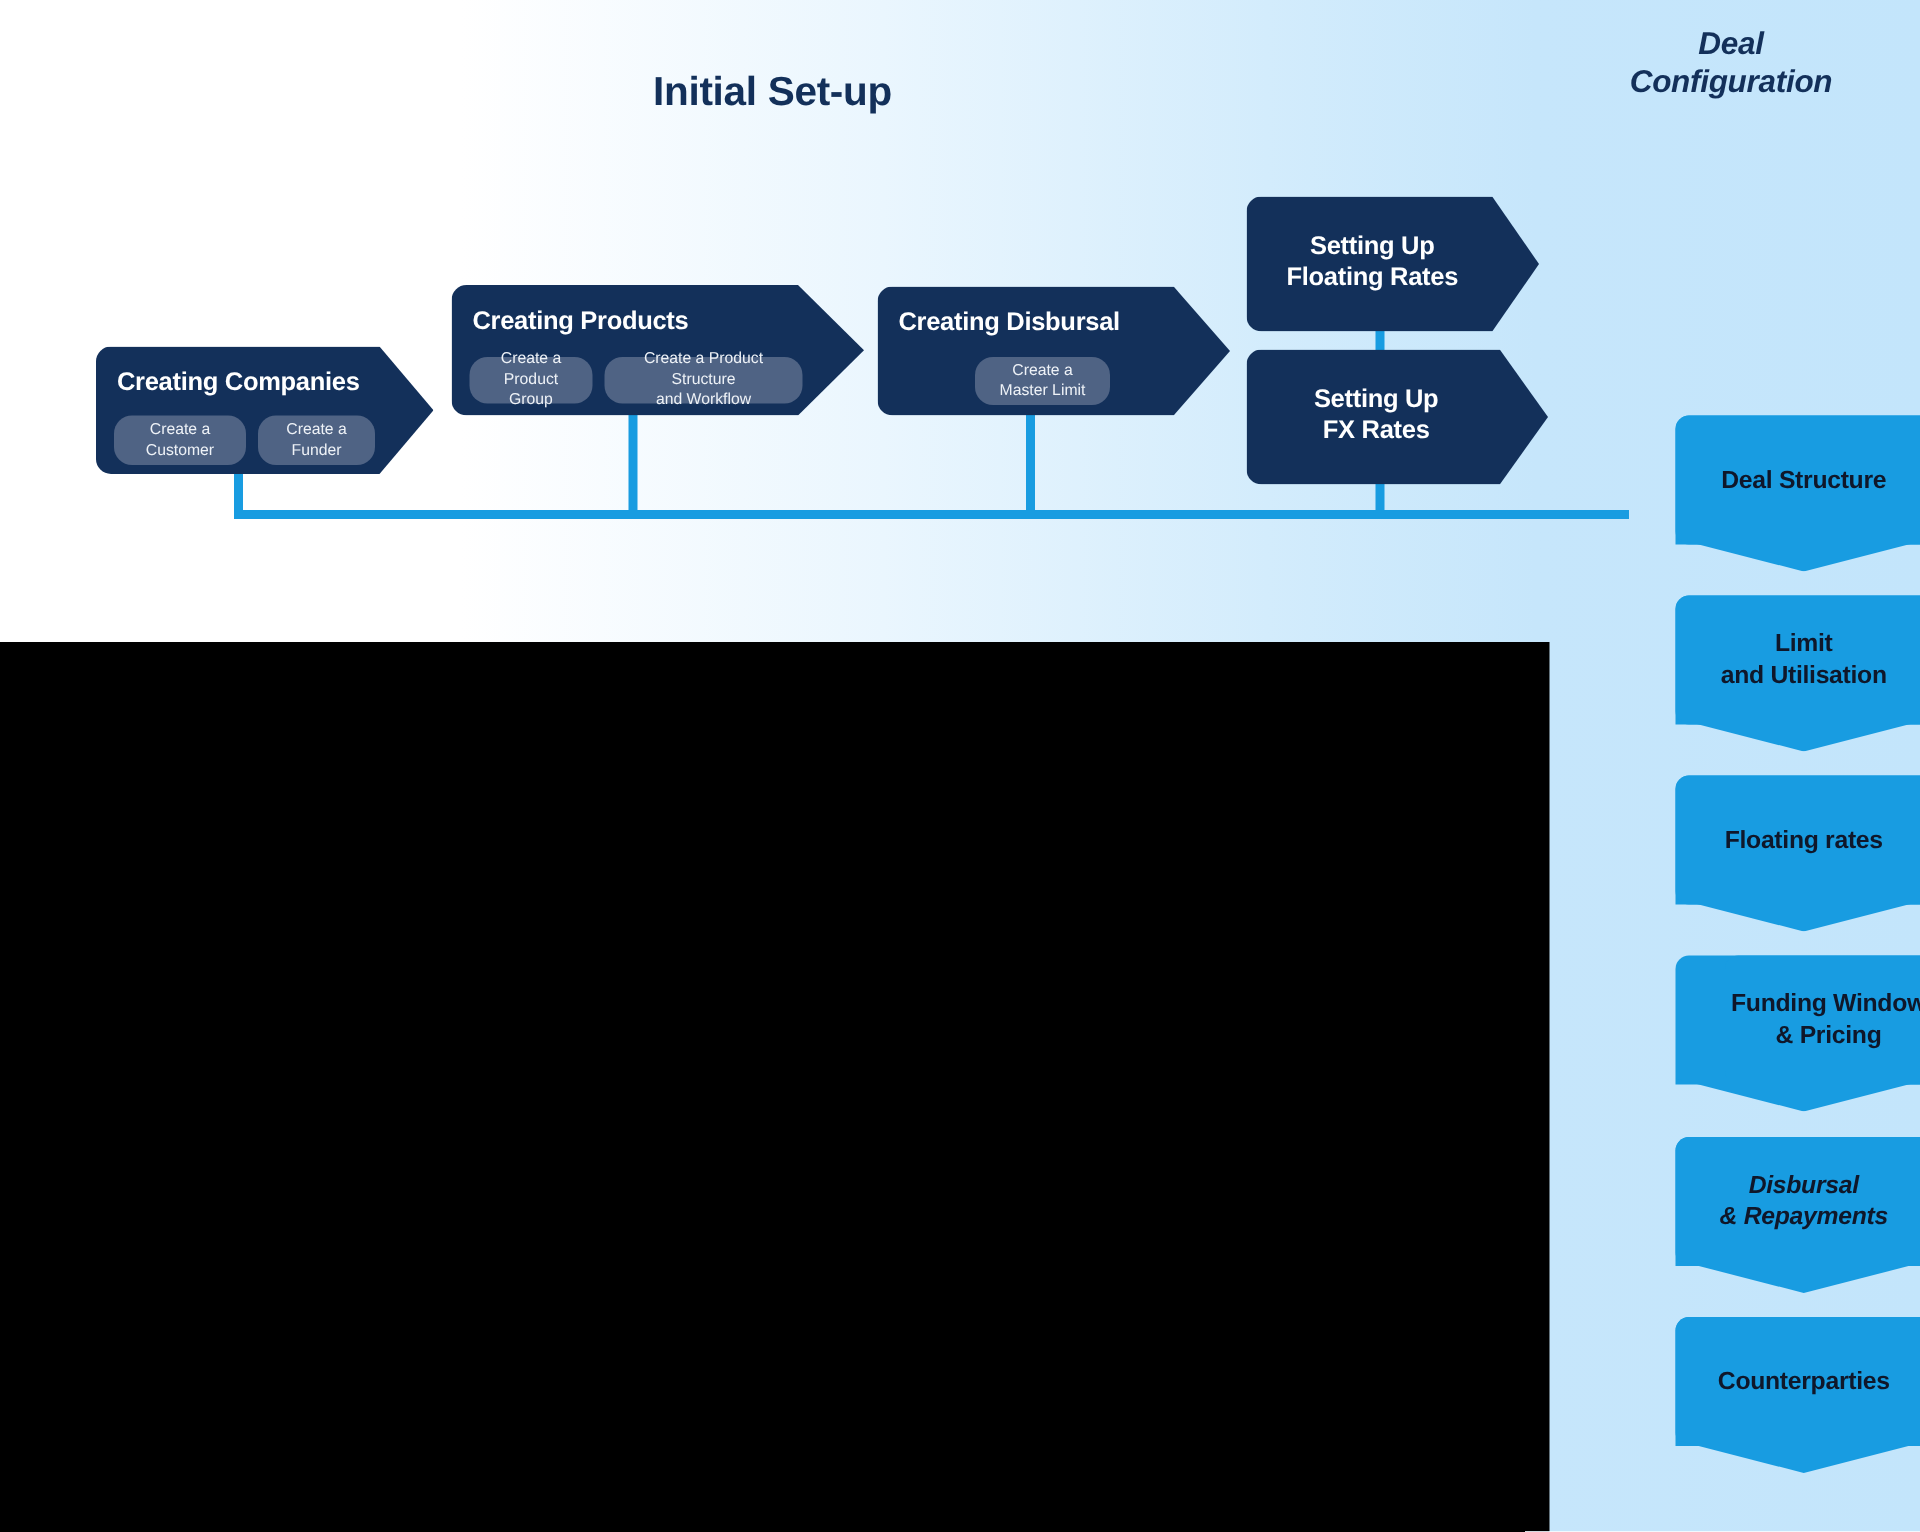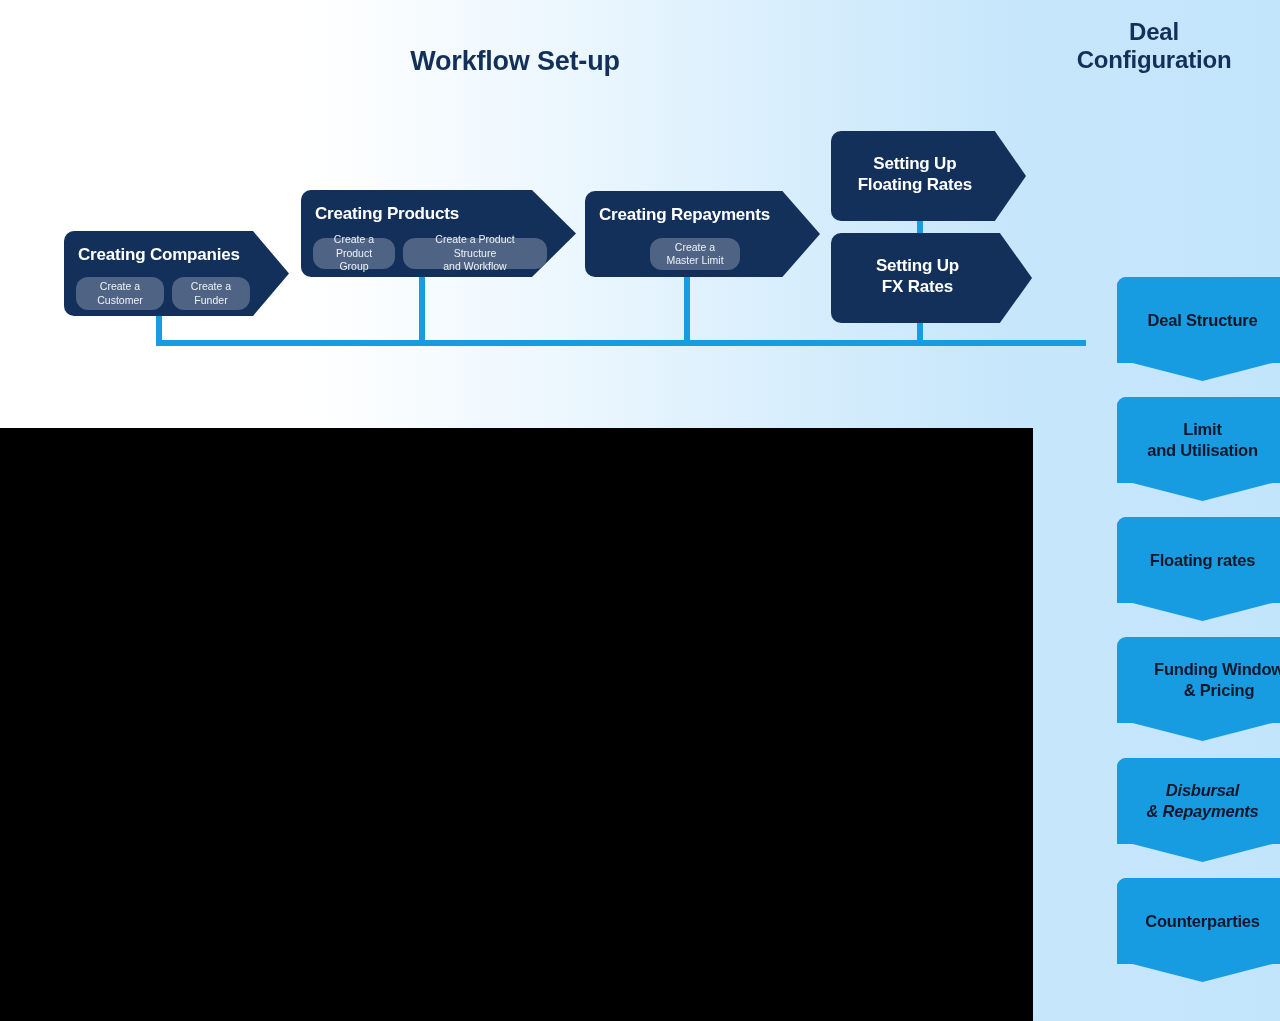--- a/index.html
+++ b/index.html
@@ -37,21 +37,22 @@
   #heading-initial-setup {
     left: 355px;
     top: 46px;
     width: 320px;
     font-size: 27px;
   }
   #heading-deal-config {
     left: 1034px;
     top: 18px;
     width: 240px;
-    font-size: 24px;
+    font-size: 21px;
+    font-style: italic;
   }
 
   
   .conn {
     position: absolute;
     background: #189ce1;
   }
   .conn-h { height: 6px; }
   .conn-v { width: 6px; }
 
@@ -152,21 +153,21 @@
     width: 1033px;
     height: 593px;
     background: #000000;
   }
 </style>
 </head>
 <body>
 
 <div id="canvas">
 
-  <div class="heading" id="heading-initial-setup">Workflow Set-up</div>
+  <div class="heading" id="heading-initial-setup">Initial Set-up</div>
 
   <div class="heading" id="heading-deal-config">Deal
 Configuration</div>
 
   <div class="conn conn-h" style="left:156px; top:340px; width:930px;"></div>
 
   <div class="conn conn-v" style="left:156px; top:276px; height:68px;"></div>
   <div class="conn conn-v" style="left:419px; top:276px; height:68px;"></div>
   <div class="conn conn-v" style="left:684px; top:276px; height:68px;"></div>
 
@@ -181,27 +182,27 @@
       <div class="pill" style="width:78px;height:33px;">Create a
 Funder</div>
     </div>
   </div>
 
   <div class="stage arrow" id="stage-creating-products" style="left:301px; top:190px; width:275px; height:87px;">
     <div class="stage-title">Creating Products</div>
     <div class="pill-row" style="top:48px;">
       <div class="pill" style="width:82px;height:31px;">Create a
 Product Group</div>
-      <div class="pill" style="width:144px;height:31px;">Create a Product Structure
+      <div class="pill" style="width:132px;height:31px;">Create a Product Structure
 and Workflow</div>
     </div>
   </div>
 
   <div class="stage arrow" id="stage-creating-programmes" style="left:585px; top:191px; width:235px; height:86px;">
-    <div class="stage-title">Creating Repayments</div>
+    <div class="stage-title">Creating Disbursal</div>
     <div class="pill-row" style="left:65px; top:47px;">
       <div class="pill" style="width:90px;height:32px;">Create a
 Master Limit</div>
     </div>
   </div>
 
   <div class="stage arrow" id="stage-setting-up-floating-rates" style="left:831px; top:131px; width:195px; height:90px;">
     <div class="stage-title centered" style="top:23px;">Setting Up
 Floating Rates</div>
   </div>

